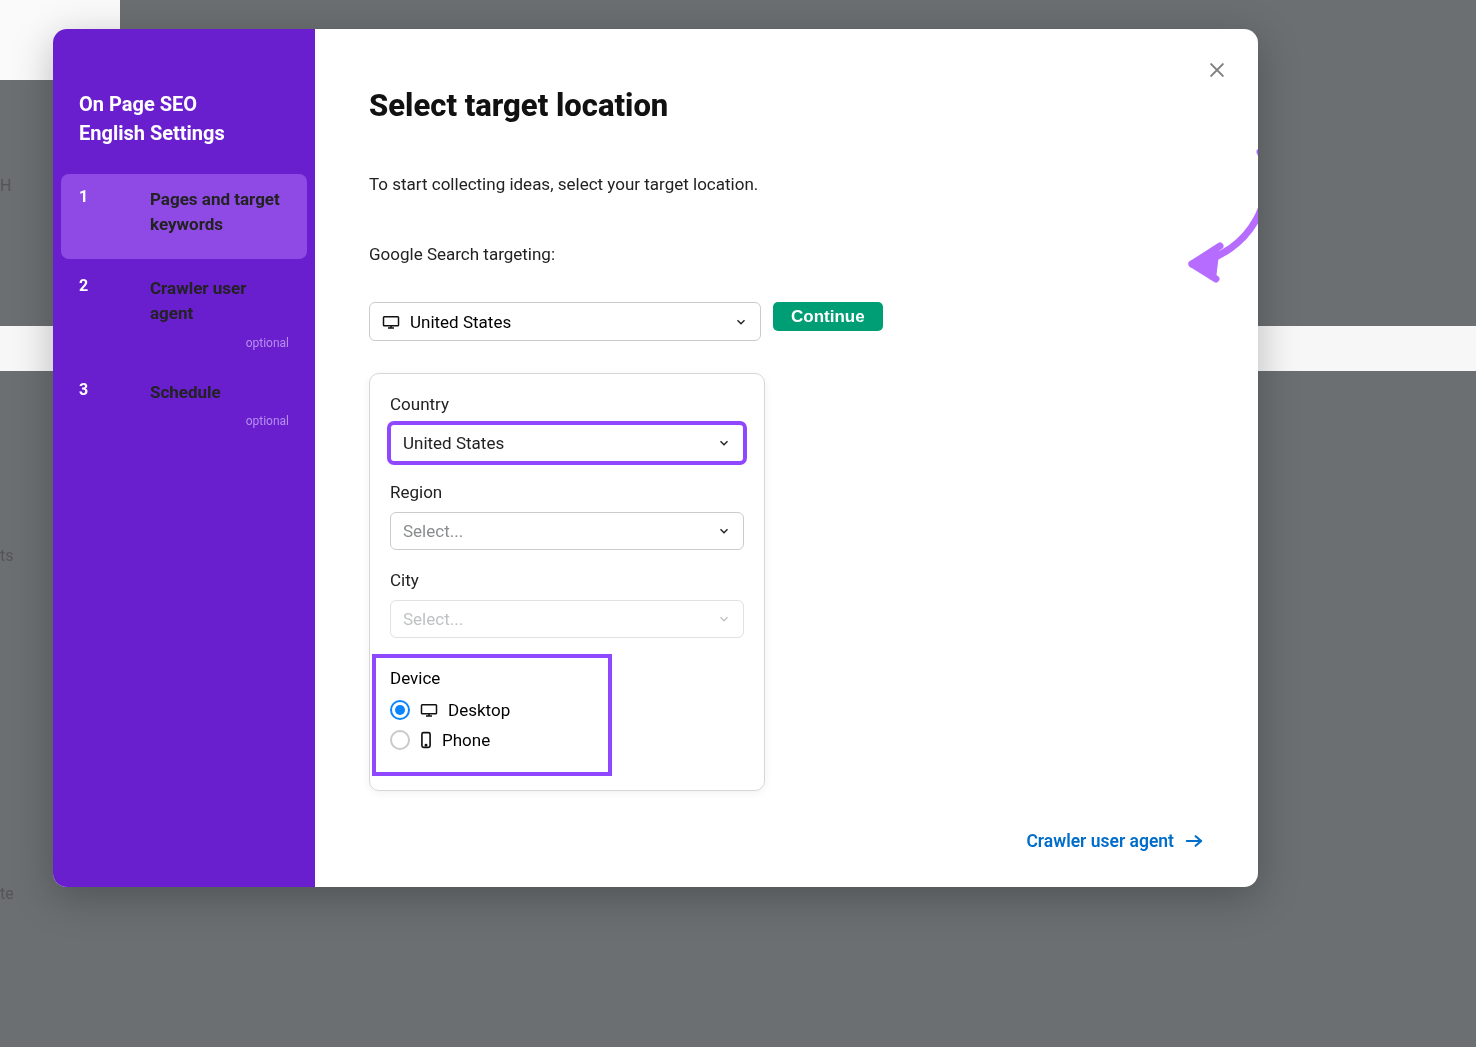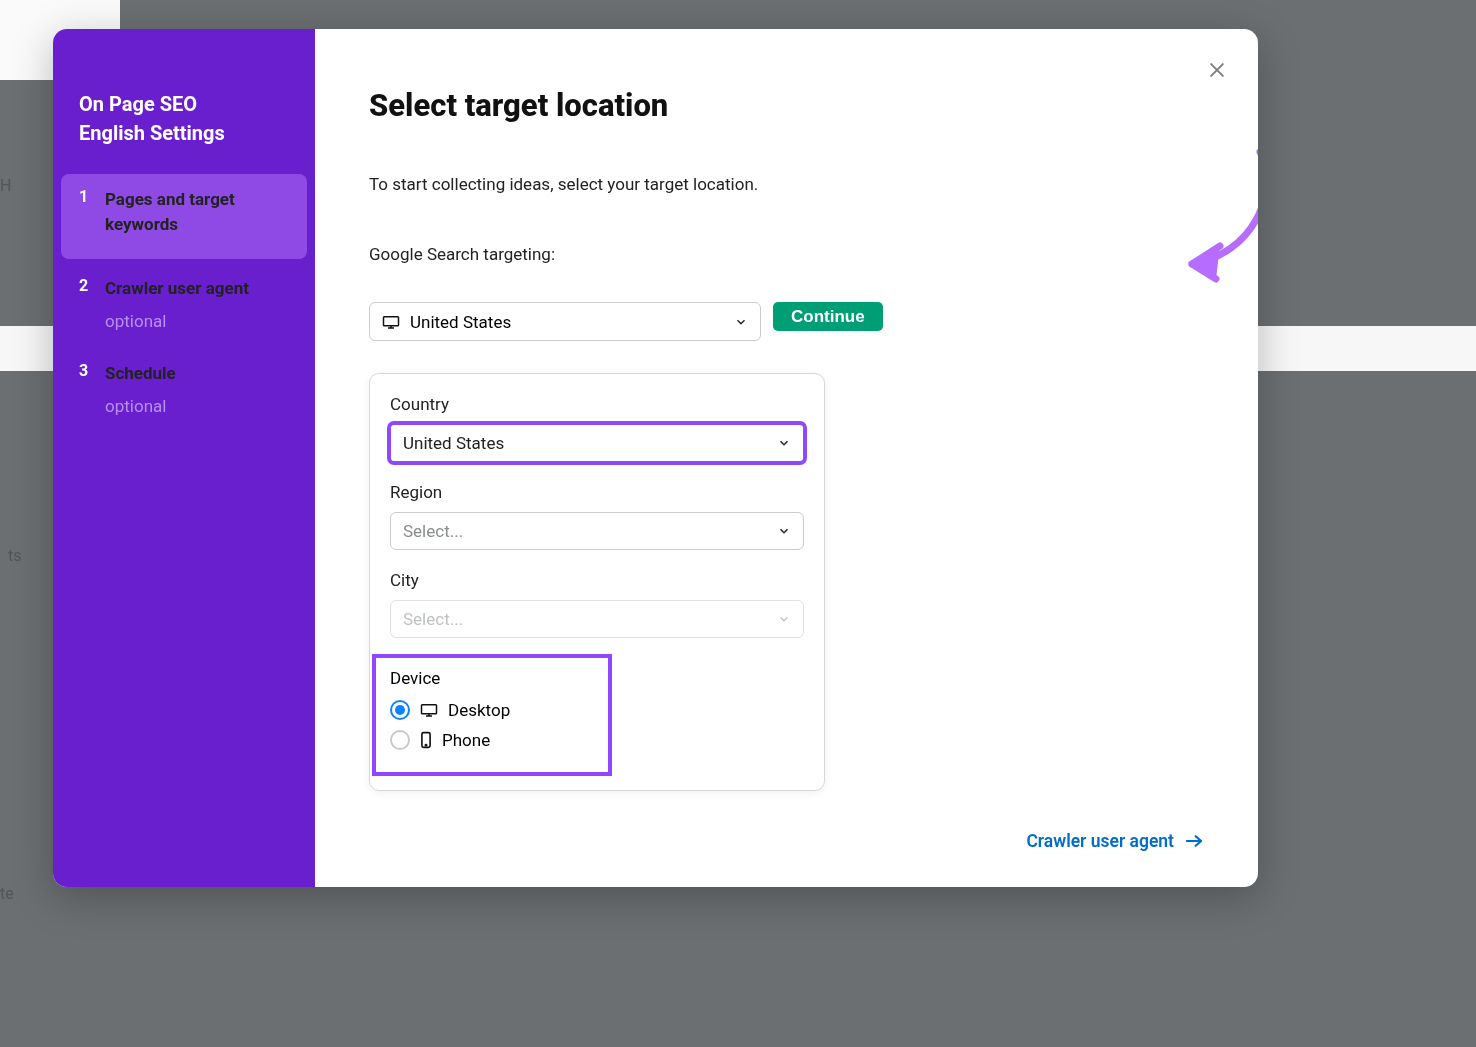--- a/index.html
+++ b/index.html
@@ -22,21 +22,21 @@
     position: absolute;
     left: 0; right: 0;
     background: #f7f7f8;
   }
   .bg-strip-1 { top: 326px; height: 45px; }
   .bg-text {
     position: absolute;
     color: #555; font-size: 16px;
   }
   .bg-text.h { left: 0; top: 176px; }
-  .bg-text.ts { left: 0; top: 546px; padding-left: 8px; }
+  .bg-text.ts { left: 0; top: 546px; }
   .bg-text.te { left: 0; top: 884px; }
 
   .modal {
     position: absolute;
     left: 53px; top: 29px;
     width: 1205px; height: 858px;
     background: #fff;
     border-radius: 14px;
     display: flex;
     overflow: hidden;
@@ -62,26 +62,26 @@
     gap: 16px;
     margin-bottom: 4px;
   }
   .step.active {
     background: #8f4ae6;
   }
   .step .num {
     font-size: 16px; font-weight: 700;
     width: 10px;
   }
-  .step .txt { flex: 1; }
+  .step .txt { flex: 1; margin-left: 45px; }
   .step .label {
     font-size: 17px; font-weight: 700; line-height: 1.45;
   }
   .step .sub {
-    font-size: 17px; color: #b78ef0; margin-top: 2px;
+    font-size: 12px; color: #b78ef0; margin-top: 2px; text-align: right;
   }
 
   .main {
     flex: 1;
     padding: 58px 54px 28px 54px;
     position: relative;
     display: flex; flex-direction: column; gap: 28px;
   }
   .close {
     position: absolute; right: 22px; top: 22px;
@@ -121,21 +121,21 @@
     color: #fff;
     border: none;
     border-radius: 5px;
     font-size: 17px; font-weight: 700;
     padding: 0 18px;
     height: 29px;
     cursor: pointer;
   }
 
   .dropdown-panel {
-    width: 456px;
+    width: 396px;
     border: 1px solid #d5d7d8;
     border-radius: 10px;
     margin-top: 4px;
     padding: 20px 20px 2px 20px;
     box-shadow: 0 2px 8px rgba(0,0,0,.06);
   }
   .field { margin-bottom: 20px; }
   .field-label {
     font-size: 17px; color: #222; margin-bottom: 10px;
   }

